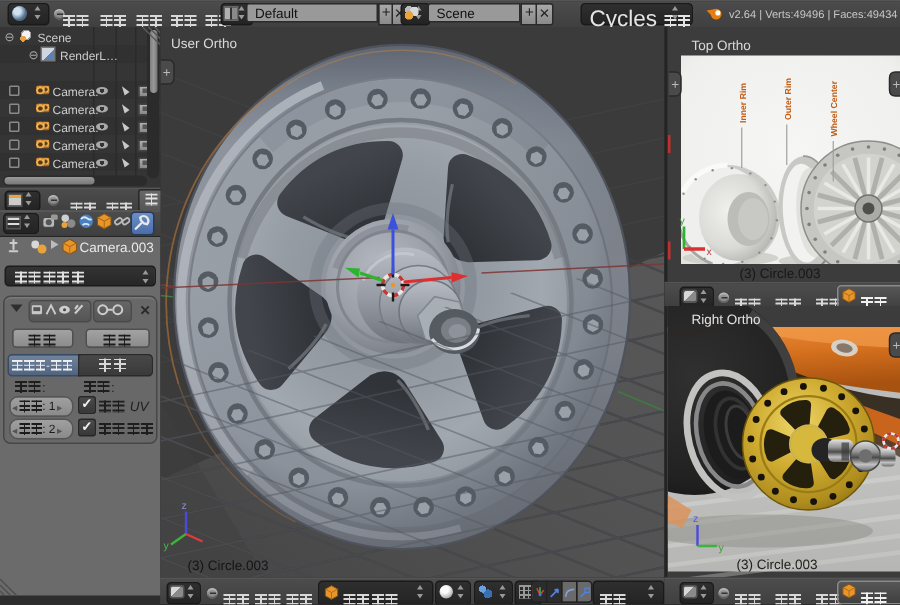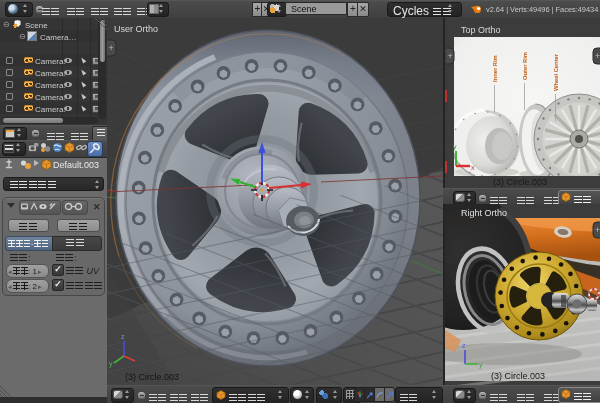--- a/index.html
+++ b/index.html
@@ -3,21 +3,21 @@
 <style>
 html,body{margin:0;padding:0;background:#222;}
 #app{position:relative;width:600px;height:403px;overflow:hidden;font-family:"Liberation Sans",sans-serif;background:#2a2a2a;}
 .abs{position:absolute;font-size:9px;line-height:normal;}
 
 .z{display:inline-block;width:8px;height:8.5px;margin:0 0.75px;vertical-align:-1px;
  background:repeating-linear-gradient(180deg,currentColor 0 1.1px,transparent 1.1px 3.0px),linear-gradient(90deg,transparent 44%,currentColor 44% 56%,transparent 56%);}
 .zs{width:6.8px;height:7.5px;margin:0 0.5px;}
 
 .hdr{background:linear-gradient(180deg,#4c4c4c,#3f3f3f);border-top:1px solid #555;border-bottom:1px solid #252525;}
-.menutxt{color:#d8d8d8;font-size:12px;}
+.menutxt{color:#d8d8d8;font-size:15px;}
 
 .edbtn{position:absolute;background:linear-gradient(180deg,#2f2f2f,#232323);border:1px solid #1a1a1a;border-radius:3px;height:13px;}
 .updn{position:absolute;right:2px;top:2px;width:7px;height:9px;}
 .updn:before{content:"";position:absolute;left:1px;top:0;border-left:2.6px solid transparent;border-right:2.6px solid transparent;border-bottom:3.4px solid #9a9a9a;}
 .updn:after{content:"";position:absolute;left:1px;bottom:0;border-left:2.6px solid transparent;border-right:2.6px solid transparent;border-top:3.4px solid #9a9a9a;}
 .ocirc{position:absolute;width:7px;height:7px;border-radius:50%;background:#909090;box-shadow:inset 0 1px 1px #c0c0c0, inset 0 -1px 1px #555;}
 .ocirc:after{content:"";position:absolute;left:1.5px;top:2.8px;width:4px;height:1.4px;background:#333;}
 
 .orow{left:0;width:98px;height:12px;}
 .exp{position:absolute;top:1.5px;color:#a8a8a8;font-size:8px;line-height:9px;}
@@ -51,20 +51,21 @@
 <div class="ocirc" style="left:36px;top:6px;"></div>
 <div class="abs menutxt" style="left:41px;top:4px;"><span class="z"></span><span class="z"></span></div>
 <div class="abs menutxt" style="left:66px;top:4px;"><span class="z"></span><span class="z"></span></div>
 <div class="abs menutxt" style="left:90px;top:4px;"><span class="z"></span><span class="z"></span></div>
 <div class="abs menutxt" style="left:113px;top:4px;"><span class="z"></span><span class="z"></span></div>
 <div class="abs menutxt" style="left:136px;top:4px;"><span class="z"></span><span class="z"></span></div>
 
 <div class="edbtn" style="left:147px;top:2px;width:20px;"></div>
 <div class="updn" style="left:158px;top:4px;"></div>
 <div class="abs" style="left:150px;top:4.5px;width:8px;height:8px;background:linear-gradient(90deg,#b0b0b0 45%,#333 45% 55%,#8a8a8a 55%);outline:1px solid #666;"></div>
+<div class="abs" style="left:164px;top:2px;width:88px;height:13px;background:#999;border:1px solid #2a2a2a;border-radius:2px 0 0 2px;color:#111;font-size:9px;line-height:13px;padding-left:5px;box-sizing:border-box;">Default</div>
 <div class="abs" style="left:252px;top:2px;width:9px;height:13px;background:linear-gradient(180deg,#a8a8a8,#8a8a8a);border:1px solid #2a2a2a;color:#222;font-size:10px;line-height:12px;text-align:center;">+</div>
 <div class="abs" style="left:261px;top:2px;width:9px;height:13px;background:linear-gradient(180deg,#a8a8a8,#8a8a8a);border:1px solid #2a2a2a;border-radius:0 2px 2px 0;color:#222;font-size:9px;line-height:12px;text-align:center;">✕</div>
 
 <div class="edbtn" style="left:267px;top:2px;width:18px;"></div>
 <div class="updn" style="left:276px;top:4px;"></div>
 <div class="abs" style="left:270px;top:4px;width:9px;height:9px;background:radial-gradient(circle at 30% 70%,#e8a33d 0 3px,transparent 3px),radial-gradient(circle at 70% 40%,#d8d8d8 0 3.2px,transparent 3.2px),radial-gradient(circle at 30% 30%,#bbb 0 2.6px,transparent 2.6px);"></div>
 <div class="abs" style="left:285px;top:2px;width:62px;height:13px;background:#999;border:1px solid #2a2a2a;border-radius:2px 0 0 2px;color:#111;font-size:9px;line-height:13px;padding-left:5px;box-sizing:border-box;">Scene</div>
 <div class="abs" style="left:347px;top:2px;width:10px;height:13px;background:linear-gradient(180deg,#a8a8a8,#8a8a8a);border:1px solid #2a2a2a;color:#222;font-size:10px;line-height:12px;text-align:center;">+</div>
 <div class="abs" style="left:357px;top:2px;width:10px;height:13px;background:linear-gradient(180deg,#a8a8a8,#8a8a8a);border:1px solid #2a2a2a;border-radius:0 2px 2px 0;color:#222;font-size:9px;line-height:12px;text-align:center;">✕</div>
 
@@ -87,21 +88,21 @@
  <div class="abs" style="left:90px;top:0;width:1px;height:100px;background:#2a2a2a;"></div>
 
  <div class="abs orow" style="top:0px;">
         <span class="exp" style="left:3px;">⊖</span>
    <span class="oic" style="left:13px;background:radial-gradient(circle at 30% 72%,#e8a33d 0 2px,transparent 2px),radial-gradient(circle at 55% 40%,#f2f2f2 0 2.8px,#9a9a9a 2.8px 3.6px,transparent 3.6px);"></span>
    <span class="otx" style="left:25px;">Scene</span>
       </div>
  <div class="abs orow" style="top:12px;">
         <span class="exp" style="left:19px;">⊖</span>
    <span class="oic" style="left:28px;background:linear-gradient(135deg,#cfd6de 0 55%,#5a82b8 55%);outline:1px solid #777;"></span>
-   <span class="otx" style="left:40px;">Camera…</span>
+   <span class="otx" style="left:40px;">RenderL…</span>
       </div>
  <div class="abs orow camrow" style="top:36px;">
         <span class="otx" style="left:35px;">Camera.</span>
         <span class="eye"></span>
         <span class="curs"></span>
         <span class="chip"></span>
       </div>
  <div class="abs orow camrow" style="top:48px;">
         <span class="otx" style="left:35px;">Camera.</span>
         <span class="eye"></span>
@@ -184,21 +185,21 @@
         </svg></div>
  <div class="abs" style="left:20px;top:19px;"><svg width="12" height="11">
           <circle cx="3.5" cy="4" r="2.6" fill="#d8d8d8"></circle>
           <circle cx="8" cy="7" r="3" fill="#e8a33d"></circle>
         </svg></div>
  <div class="abs" style="left:34px;top:20px;width:0;height:0;border-top:3.5px solid transparent;border-bottom:3.5px solid transparent;border-left:5px solid #bbb;"></div>
  <div class="abs" style="left:41px;top:19px;"><svg width="11" height="11">
           <path d="M5.5 0.5 L10 3 L10 8 L5.5 10.5 L1 8 L1 3 Z" fill="#e8962c" stroke="#8a5510" stroke-width="0.7"></path>
           <path d="M1 3 L5.5 5.5 L10 3 M5.5 5.5 L5.5 10.5" stroke="#b06a14" stroke-width="0.7" fill="none"></path>
         </svg></div>
- <div class="abs" style="left:53px;top:20px;color:#e8e8e8;font-size:9px;">Default.003</div>
+ <div class="abs" style="left:53px;top:20px;color:#e8e8e8;font-size:9px;">Camera.003</div>
 
  <div class="abs" style="left:3px;top:37px;width:101px;height:14px;background:linear-gradient(180deg,#333,#272727);border:1px solid #1c1c1c;border-radius:3px;box-sizing:border-box;"></div>
  <div class="abs" style="left:9px;top:40px;color:#e0e0e0;"><span class="z"></span><span class="z"></span><span class="z"></span><span class="z"></span><span class="z"></span></div>
  <div class="updn" style="left:94px;top:40px;"></div>
 
  <div class="abs" style="left:2px;top:57px;width:103px;height:99px;background:#686868;border:1px solid #474747;border-radius:5px;box-sizing:border-box;box-shadow:inset 0 1px 0 #7a7a7a;"></div>
  <div class="abs" style="left:7px;top:63px;width:0;height:0;border-left:4px solid transparent;border-right:4px solid transparent;border-top:5px solid #2e2e2e;"></div>
  <div class="abs" style="left:19px;top:60px;width:40px;height:13px;background:linear-gradient(180deg,#666,#555);border:1px solid #4a4a4a;border-radius:3px;"></div>
  <div class="abs" style="left:21px;top:62px;"><svg width="36" height="9">
           <rect x="0" y="1.5" width="7" height="6" rx="1" fill="#c8c8c8"></rect>

